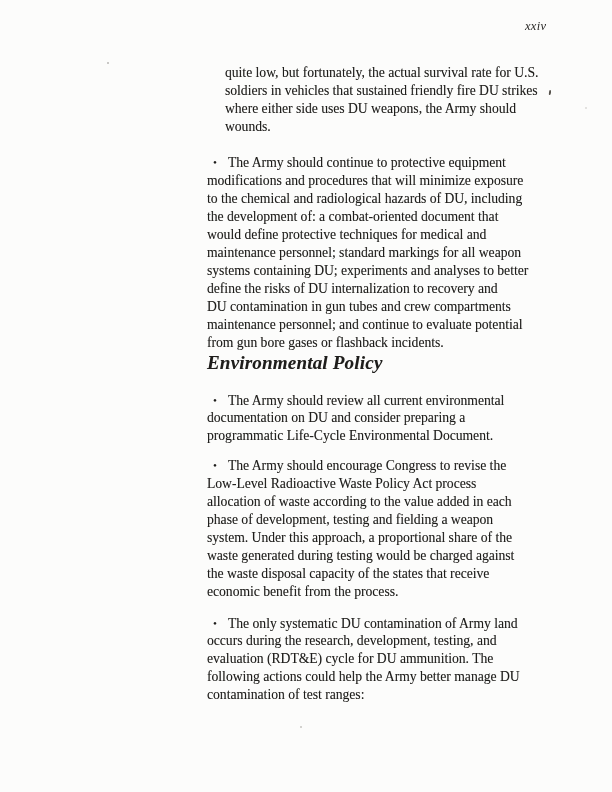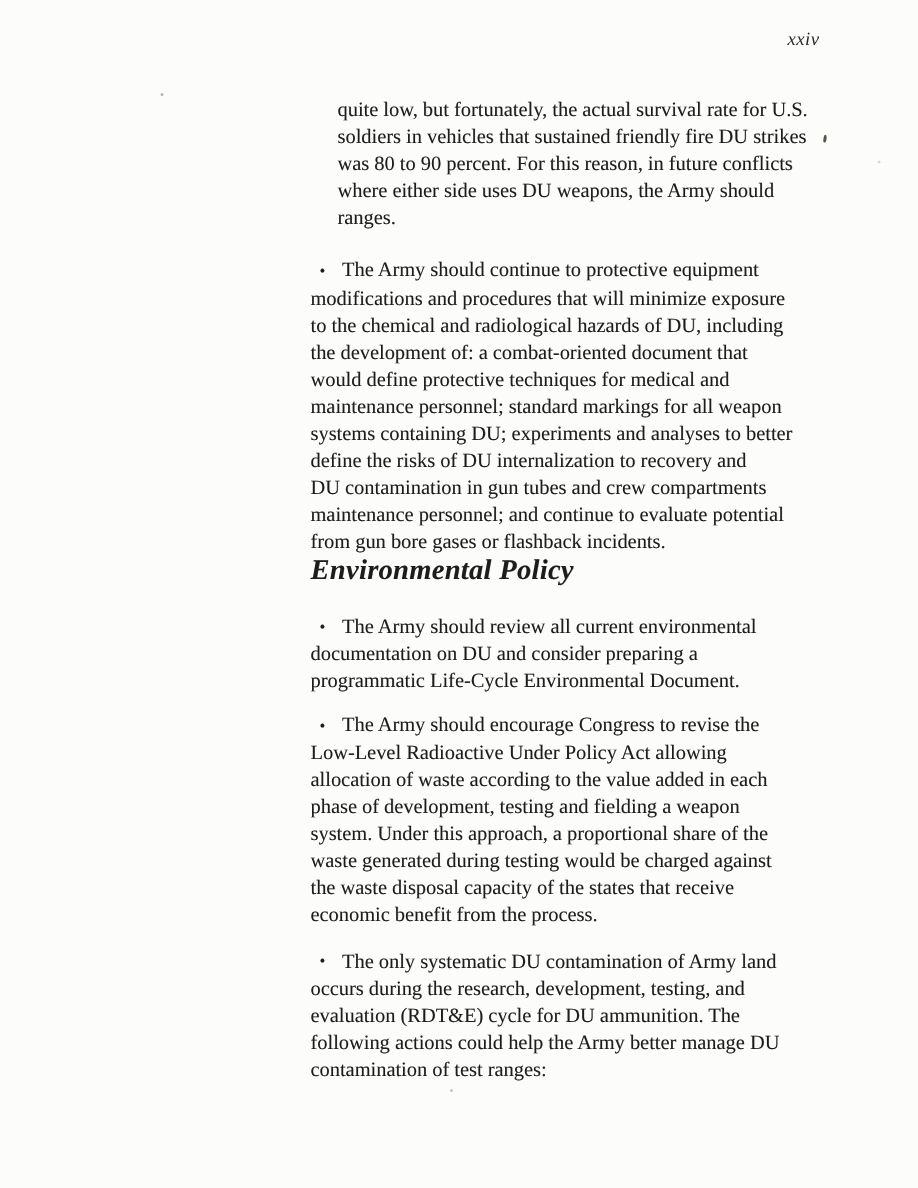--- a/index.html
+++ b/index.html
@@ -75,23 +75,22 @@
 </head>
 <body>
 
 <div class="page">
   <div class="page-number">xxiv</div>
 
   <div class="textblock">
       <div class="para plain">
         <div class="line first">quite low, but fortunately, the actual survival rate for U.S.</div>
         <div class="line">soldiers in vehicles that sustained friendly fire DU strikes</div>
-        <div class="line">was 80 to 90 percent. For this reason, in future conflicts</div>
         <div class="line">where either side uses DU weapons, the Army should</div>
-        <div class="line">ranges.</div>
+        <div class="line">wounds.</div>
       </div>
       <div class="para bullet">
         <div class="line first"><span class="bullet">•</span><span>The Army should continue to protective equipment</span></div>
         <div class="line">modifications and procedures that will minimize exposure</div>
         <div class="line">to the chemical and radiological hazards of DU, including</div>
         <div class="line">the development of: a combat-oriented document that</div>
         <div class="line">would define protective techniques for medical and</div>
         <div class="line">maintenance personnel; standard markings for all weapon</div>
         <div class="line">systems containing DU; experiments and analyses to better</div>
         <div class="line">define the risks of DU internalization to recovery and</div>
@@ -100,21 +99,21 @@
         <div class="line">from gun bore gases or flashback incidents.</div>
       </div>
       <div class="heading">Environmental Policy</div>
       <div class="para bullet">
         <div class="line first"><span class="bullet">•</span><span>The Army should review all current environmental</span></div>
         <div class="line">documentation on DU and consider preparing a</div>
         <div class="line">programmatic Life-Cycle Environmental Document.</div>
       </div>
       <div class="para bullet">
         <div class="line first"><span class="bullet">•</span><span>The Army should encourage Congress to revise the</span></div>
-        <div class="line">Low-Level Radioactive Under Policy Act allowing</div>
+        <div class="line">Low-Level Radioactive Waste Policy Act process</div>
         <div class="line">allocation of waste according to the value added in each</div>
         <div class="line">phase of development, testing and fielding a weapon</div>
         <div class="line">system. Under this approach, a proportional share of the</div>
         <div class="line">waste generated during testing would be charged against</div>
         <div class="line">the waste disposal capacity of the states that receive</div>
         <div class="line">economic benefit from the process.</div>
       </div>
       <div class="para bullet">
         <div class="line first"><span class="bullet">•</span><span>The only systematic DU contamination of Army land</span></div>
         <div class="line">occurs during the research, development, testing, and</div>

